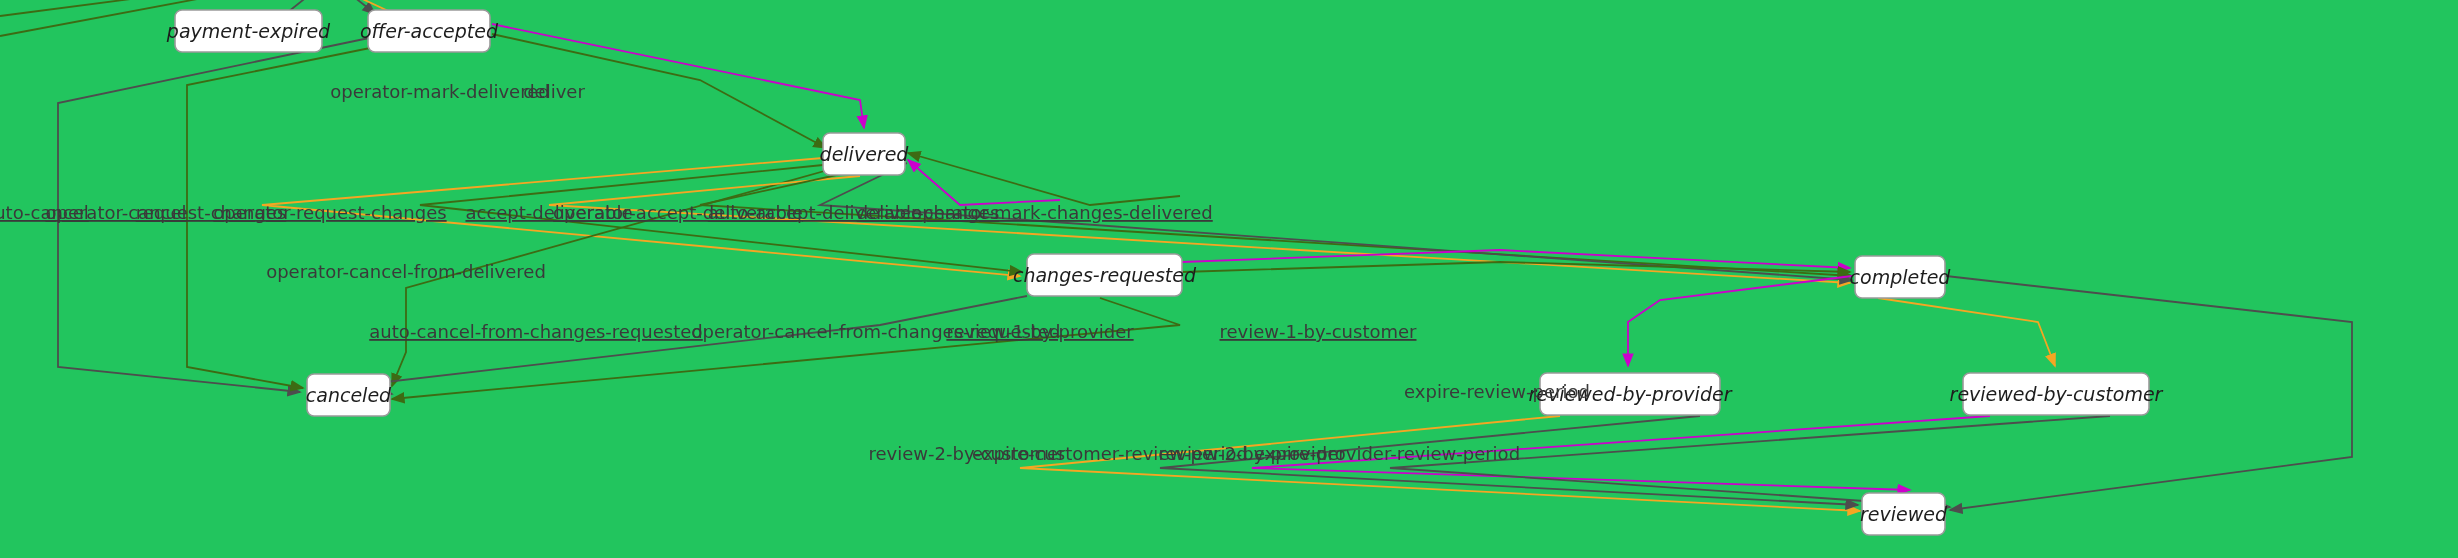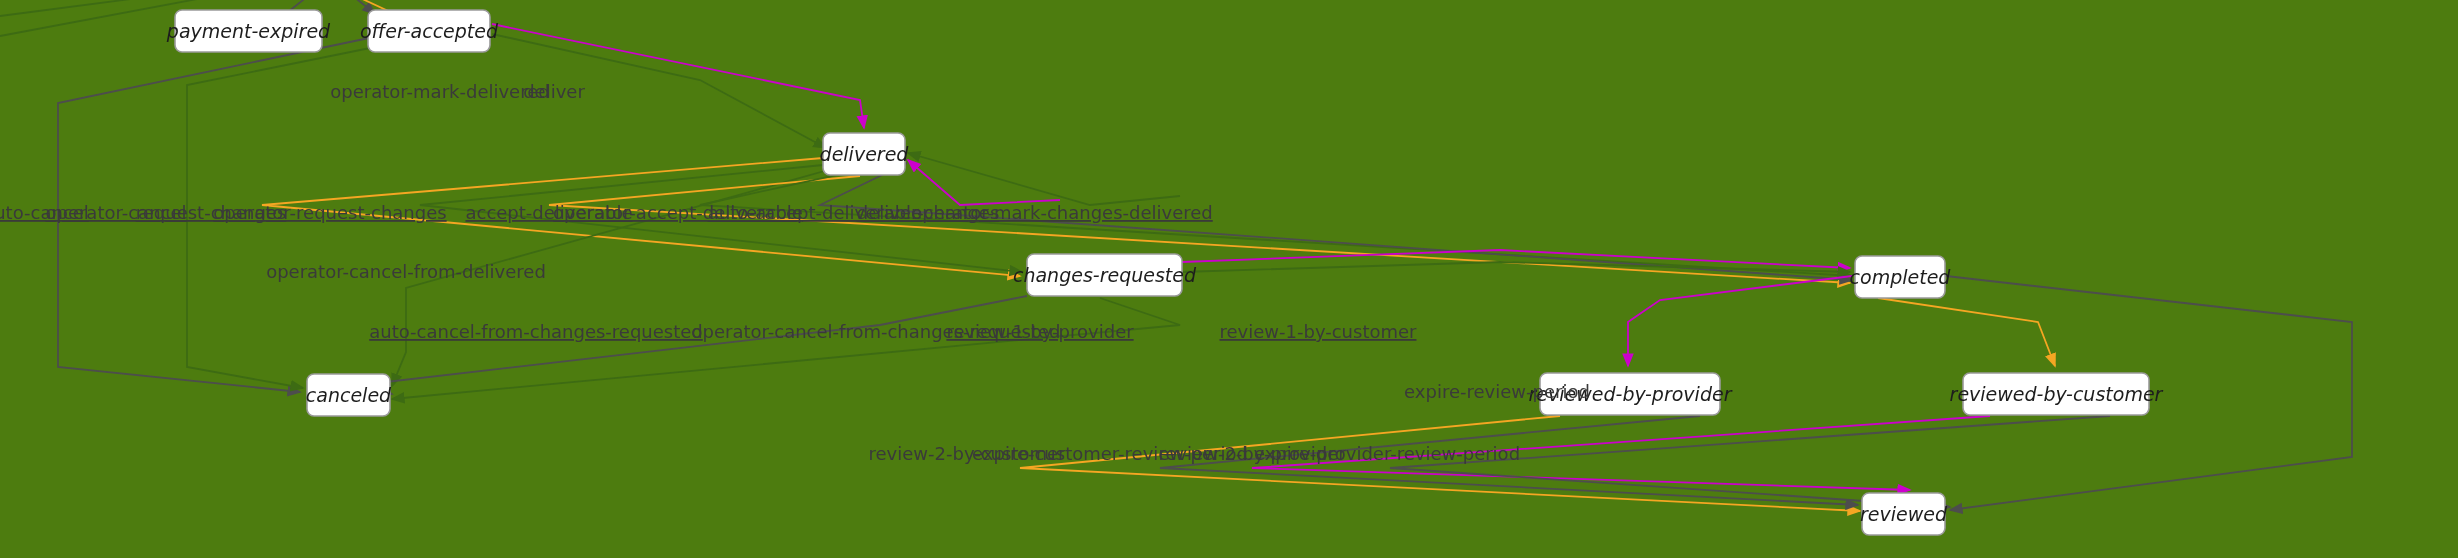--- a/index.html
+++ b/index.html
@@ -1,17 +1,17 @@
 <!DOCTYPE html>
 <html><head>
 <meta charset="utf-8">
 <style>
   html,body{margin:0;padding:0;background:#fbfcfe;}
   body{font-family:"DejaVu Sans",sans-serif;}
-  #stage{position:relative;width:2458px;height:558px;background:#4d7c0f;overflow:hidden;}
+  #stage{position:relative;width:2458px;height:558px;background:#22c55e;overflow:hidden;}
   svg#graph{position:absolute;left:0;top:0;width:2458px;height:558px;}
   .node-rect{fill:#ffffff;stroke:#9a9a9a;stroke-width:1.6;}
   .node-label{font-family:"DejaVu Sans",sans-serif;font-style:italic;font-size:19px;fill:#1d1d1d;text-anchor:middle;dominant-baseline:middle;}
   .edge-label{font-family:"DejaVu Sans",sans-serif;font-size:18px;fill:#3a3a3a;text-anchor:middle;dominant-baseline:middle;}
   .edge-label.underline{text-decoration:underline;}
   .edge-path{fill:none;stroke-width:1.8;}
 </style>
 </head>
 <body>
 

